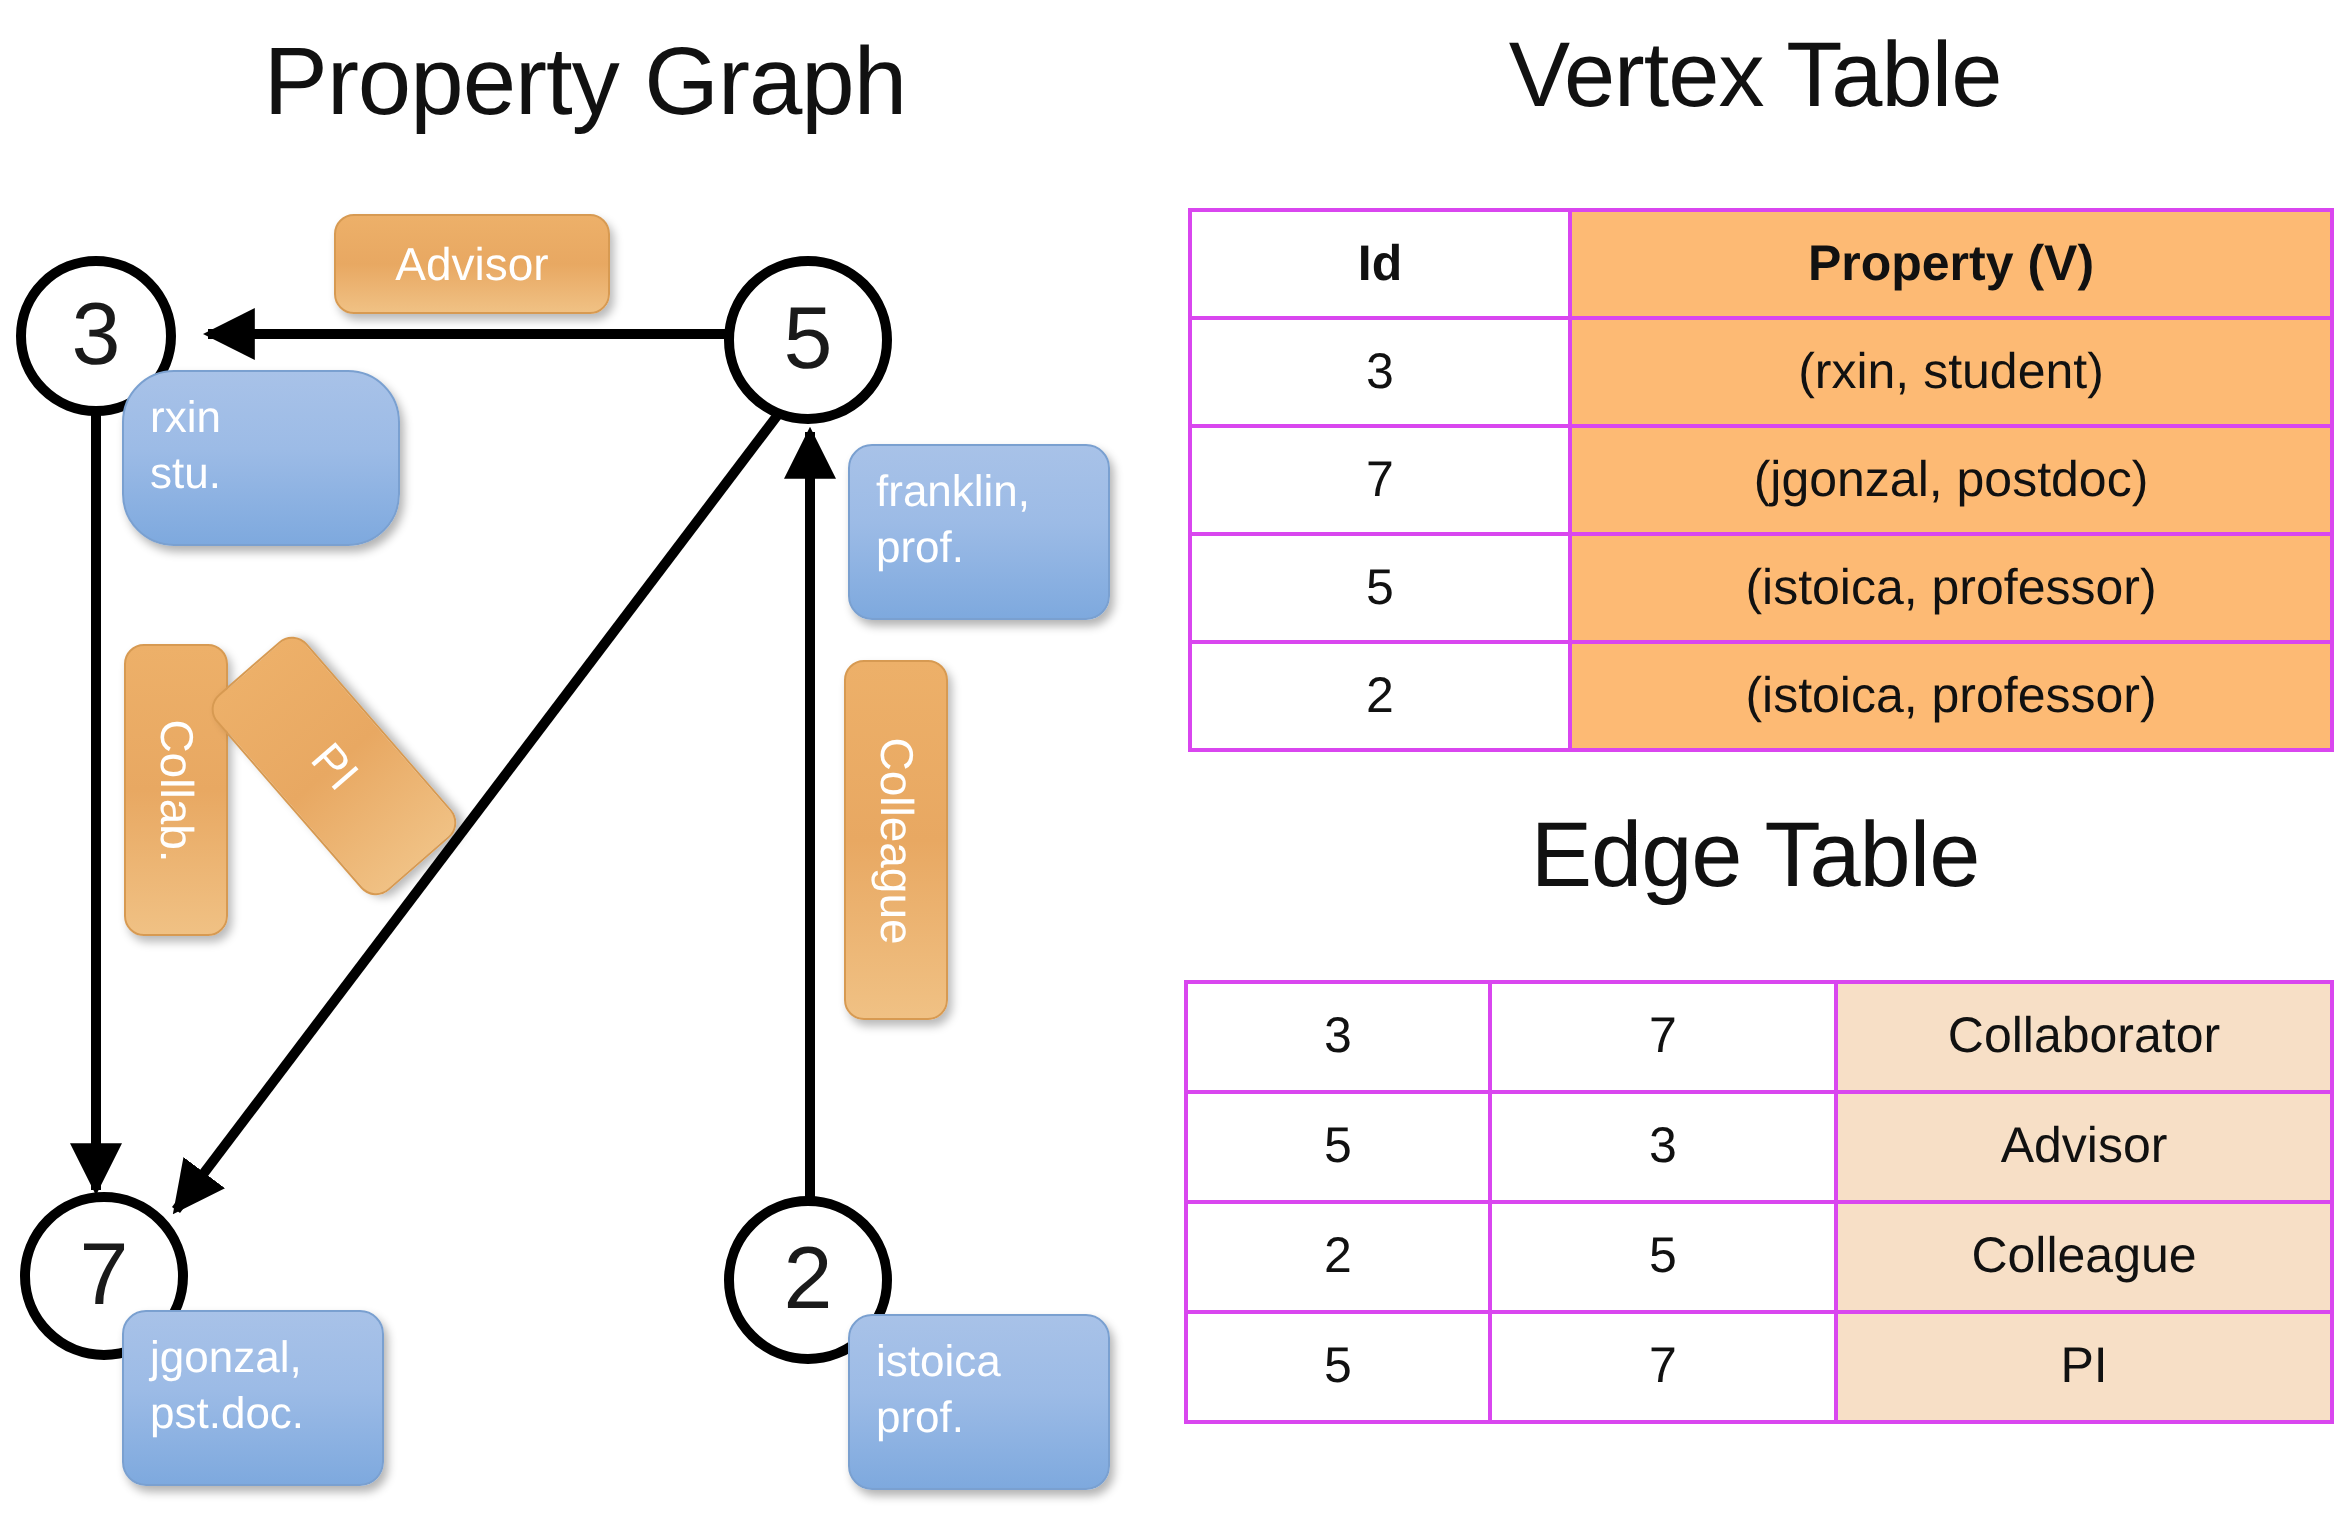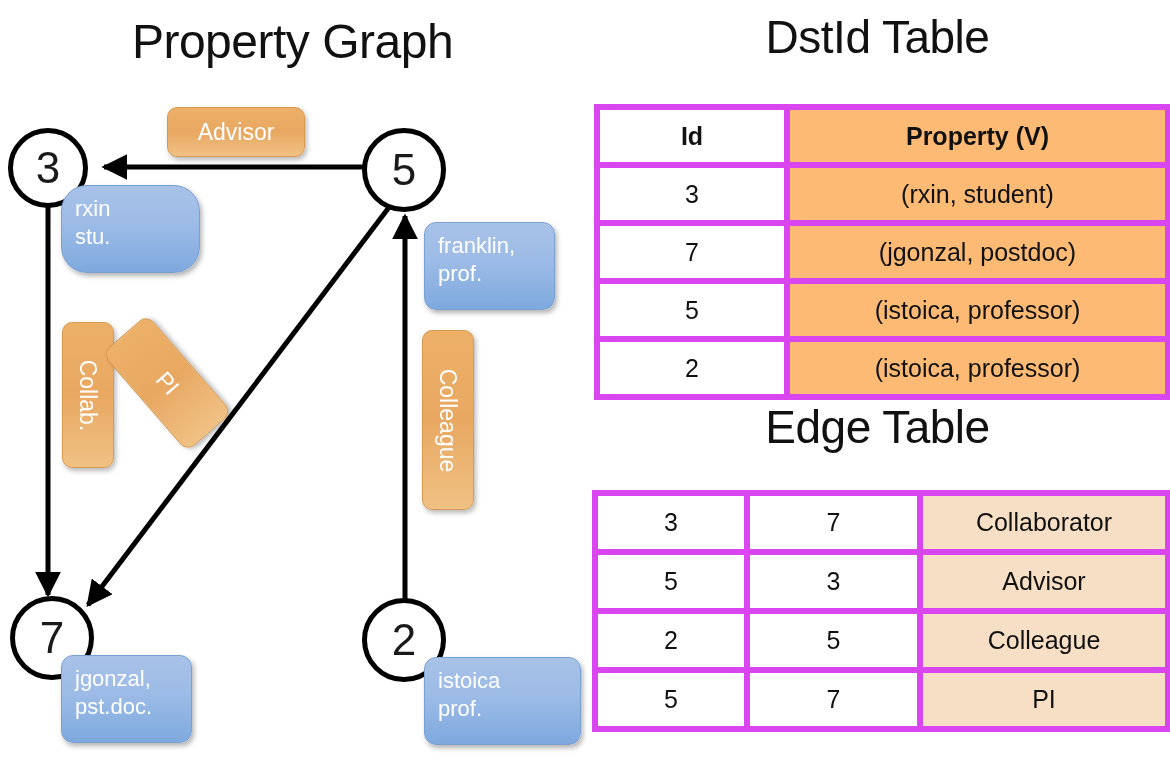--- a/index.html
+++ b/index.html
@@ -35,37 +35,37 @@
             background:linear-gradient(to bottom,#edb069 0%,#e8a862 50%,#f0c184 100%);
             border:1px solid #d79a52;
             box-shadow:2px 3px 5px rgba(0,0,0,0.28);
             color:#fff;font-size:23px;
             display:flex;align-items:center;justify-content:center;}
   .edge-box > span{display:block;white-space:nowrap;}
   .rot-cw > span{transform:rotate(90deg);}
 
   
   table.grid{position:absolute;border-collapse:collapse;table-layout:fixed;}
-  table.grid td{border:6px solid #d946ef;text-align:center;color:#111;
+  table.grid td{border:2px solid #d946ef;text-align:center;color:#111;
                 font-size:25px;font-weight:400;padding:0;}
   table.grid td.hdr{font-weight:bold;font-size:25px;}
   td.blue{background:#fdba74;}
   td.peach{background:#f7dfc6;}
   td.white{background:#fff;}
 
   #vertex-table{left:594px;top:104px;width:571px;}
   #vertex-table td{height:52px;}
   #edge-table{left:592px;top:490px;width:573px;}
   #edge-table td{height:53px;}
 </style>
 </head>
 <body>
 
 <div class="title" id="title-property-graph">Property Graph</div>
-<div class="title" id="title-vertex-table">DstId Table</div>
+<div class="title" id="title-vertex-table">Vertex Table</div>
 <div class="title" id="title-edge-table">Edge Table</div>
 
 <svg id="graph-svg" viewBox="0 0 585 760" xmlns="http://www.w3.org/2000/svg">
   <defs>
     <marker id="arrow" viewBox="0 0 10 10" refX="9" refY="5" markerWidth="5.2" markerHeight="5.2" orient="auto-start-reverse">
       <path d="M 0 0 L 10 5 L 0 10 z" fill="#000"></path>
     </marker>
   </defs>
 
   <line x1="378" y1="167" x2="104" y2="167" stroke="#000" stroke-width="5" marker-end="url(#arrow)"></line>
@@ -95,21 +95,21 @@
   <div>stu.</div>
 </div>
 <div class="prop-box" style="left:424px;top:187px;width:131px;height:88px;margin-top:35px;">
   <div>franklin,</div>
   <div>prof.</div>
 </div>
 <div class="prop-box" style="left:61px;top:655px;width:131px;height:88px;">
   <div>jgonzal,</div>
   <div>pst.doc.</div>
 </div>
-<div class="prop-box" style="left:424px;top:657px;width:157px;height:88px;">
+<div class="prop-box" style="left:424px;top:657px;width:131px;height:88px;">
   <div>istoica</div>
   <div>prof.</div>
 </div>
 
 <div class="edge-box" style="left:167px;top:107px;width:138px;height:50px;">
   <span>Advisor</span>
 </div>
 
 <div class="edge-box rot-cw" style="left:62px;top:322px;width:52px;height:146px;">
   <span>Collab.</span>

